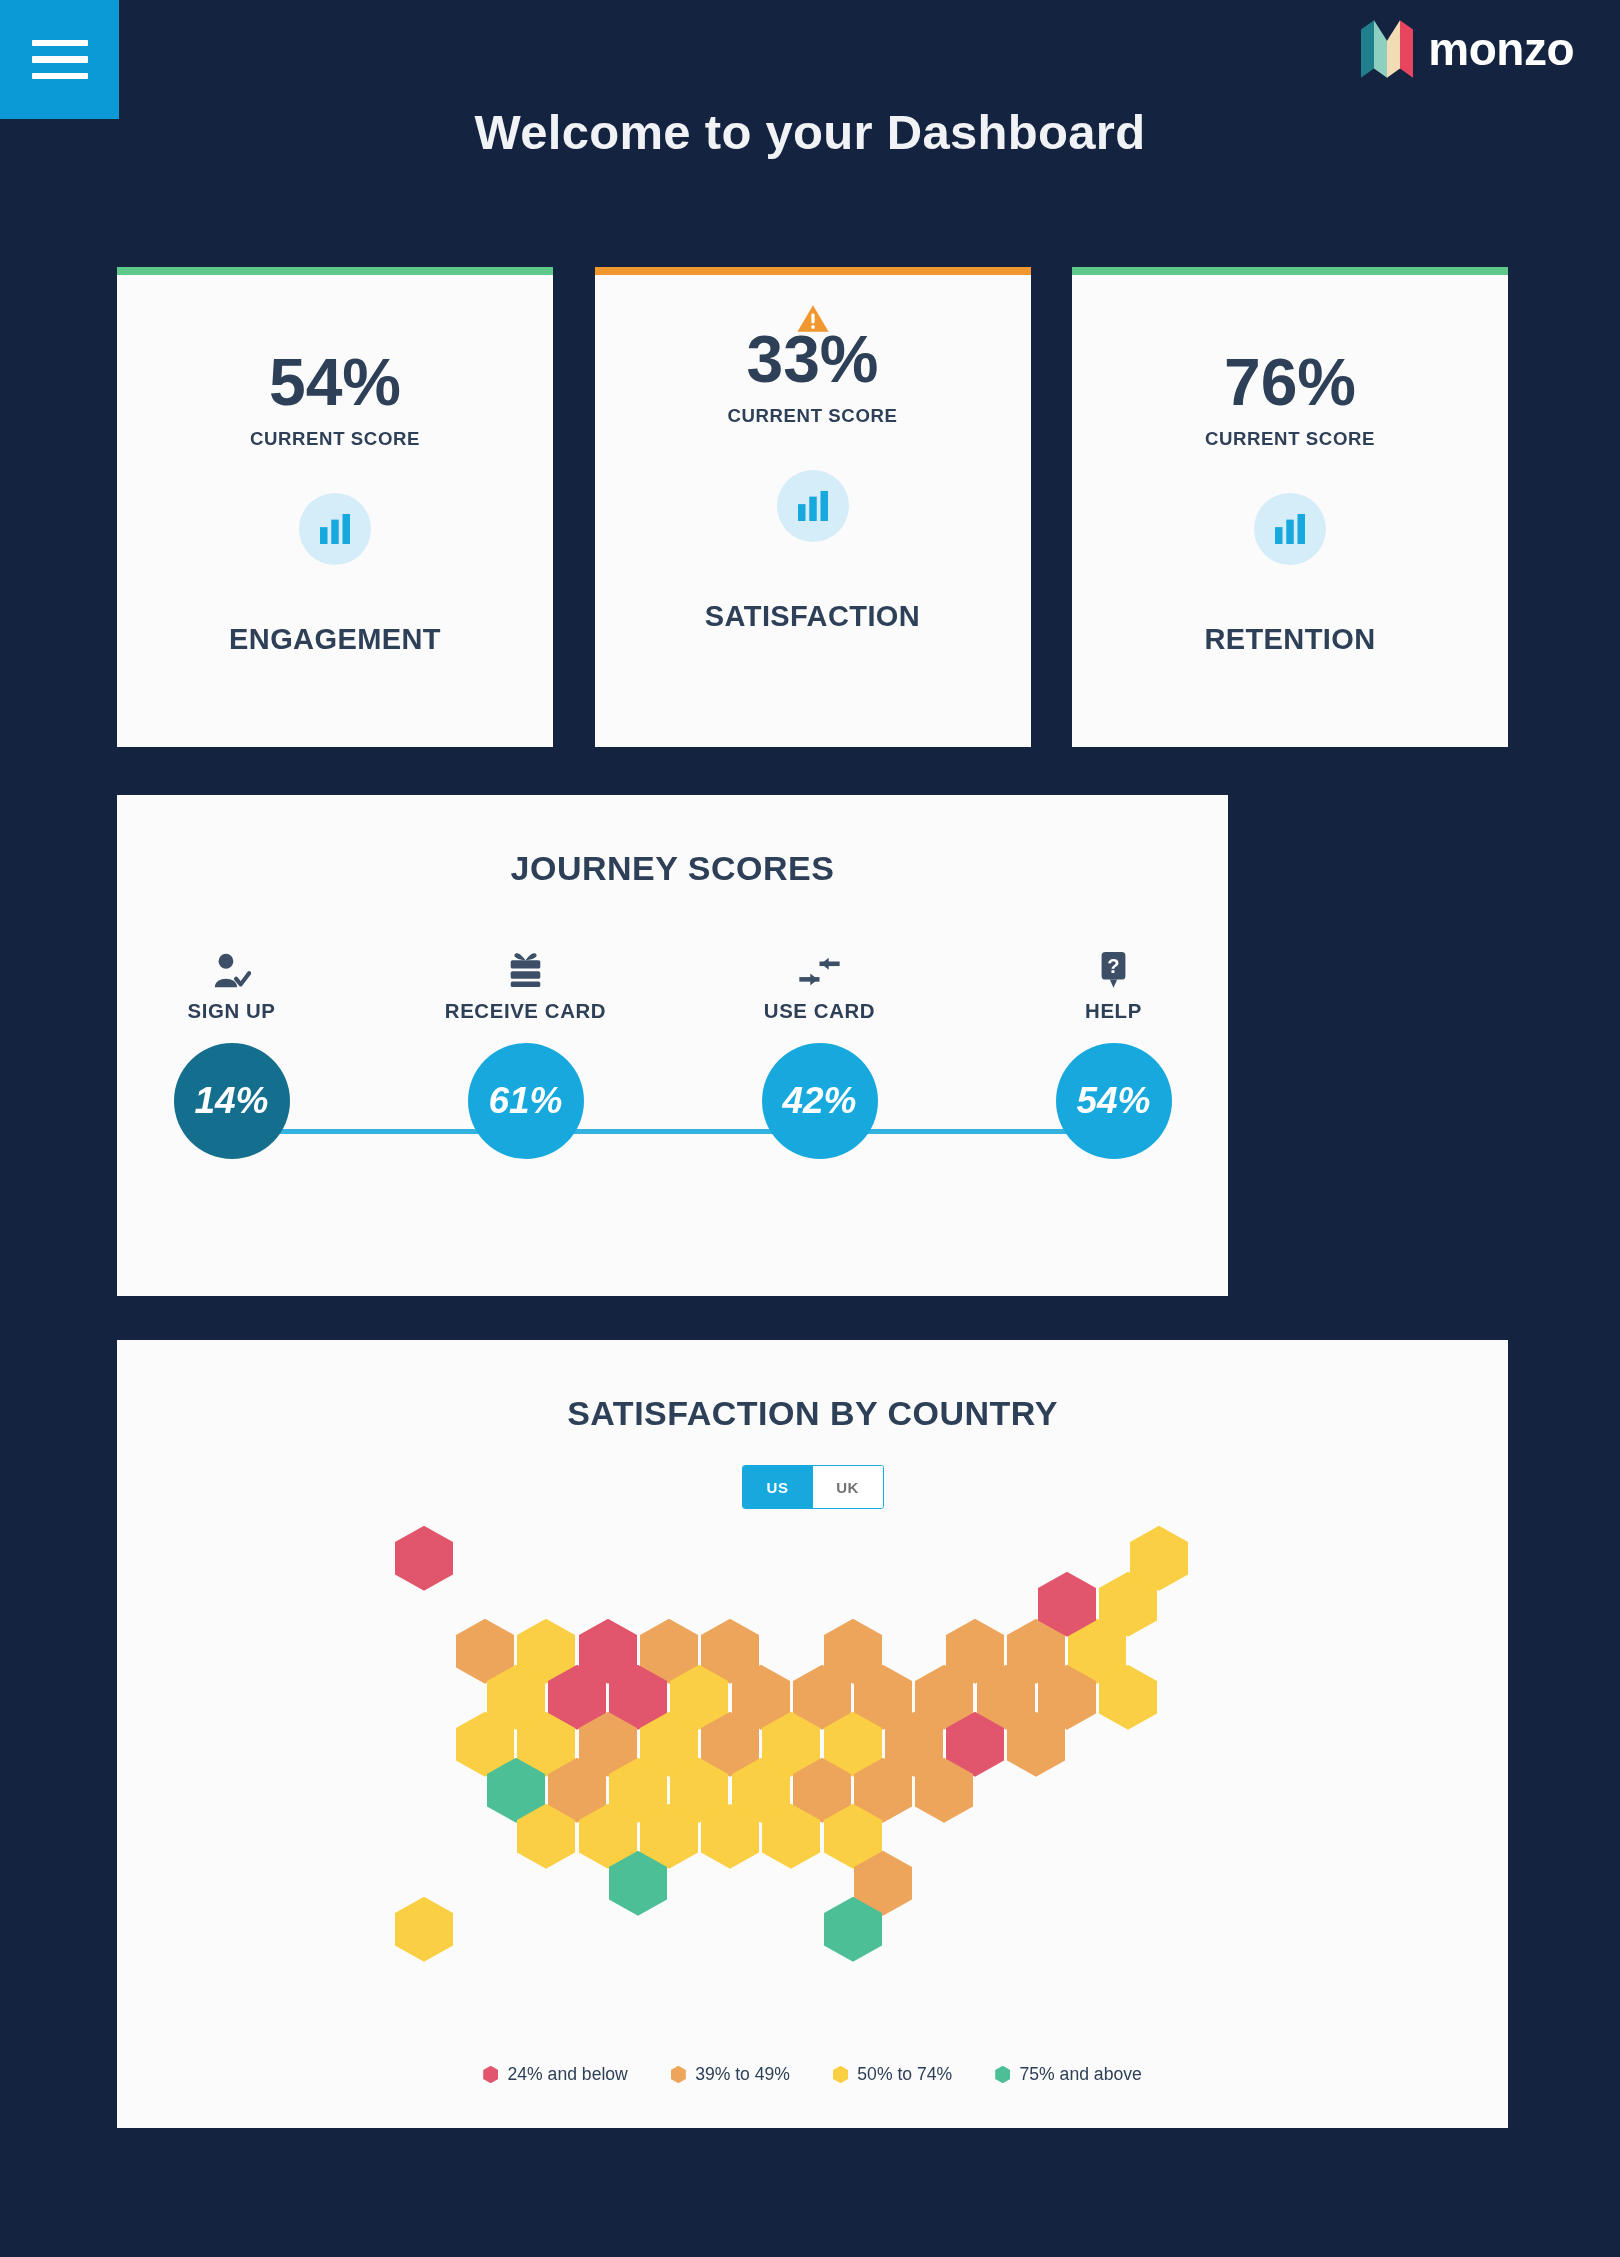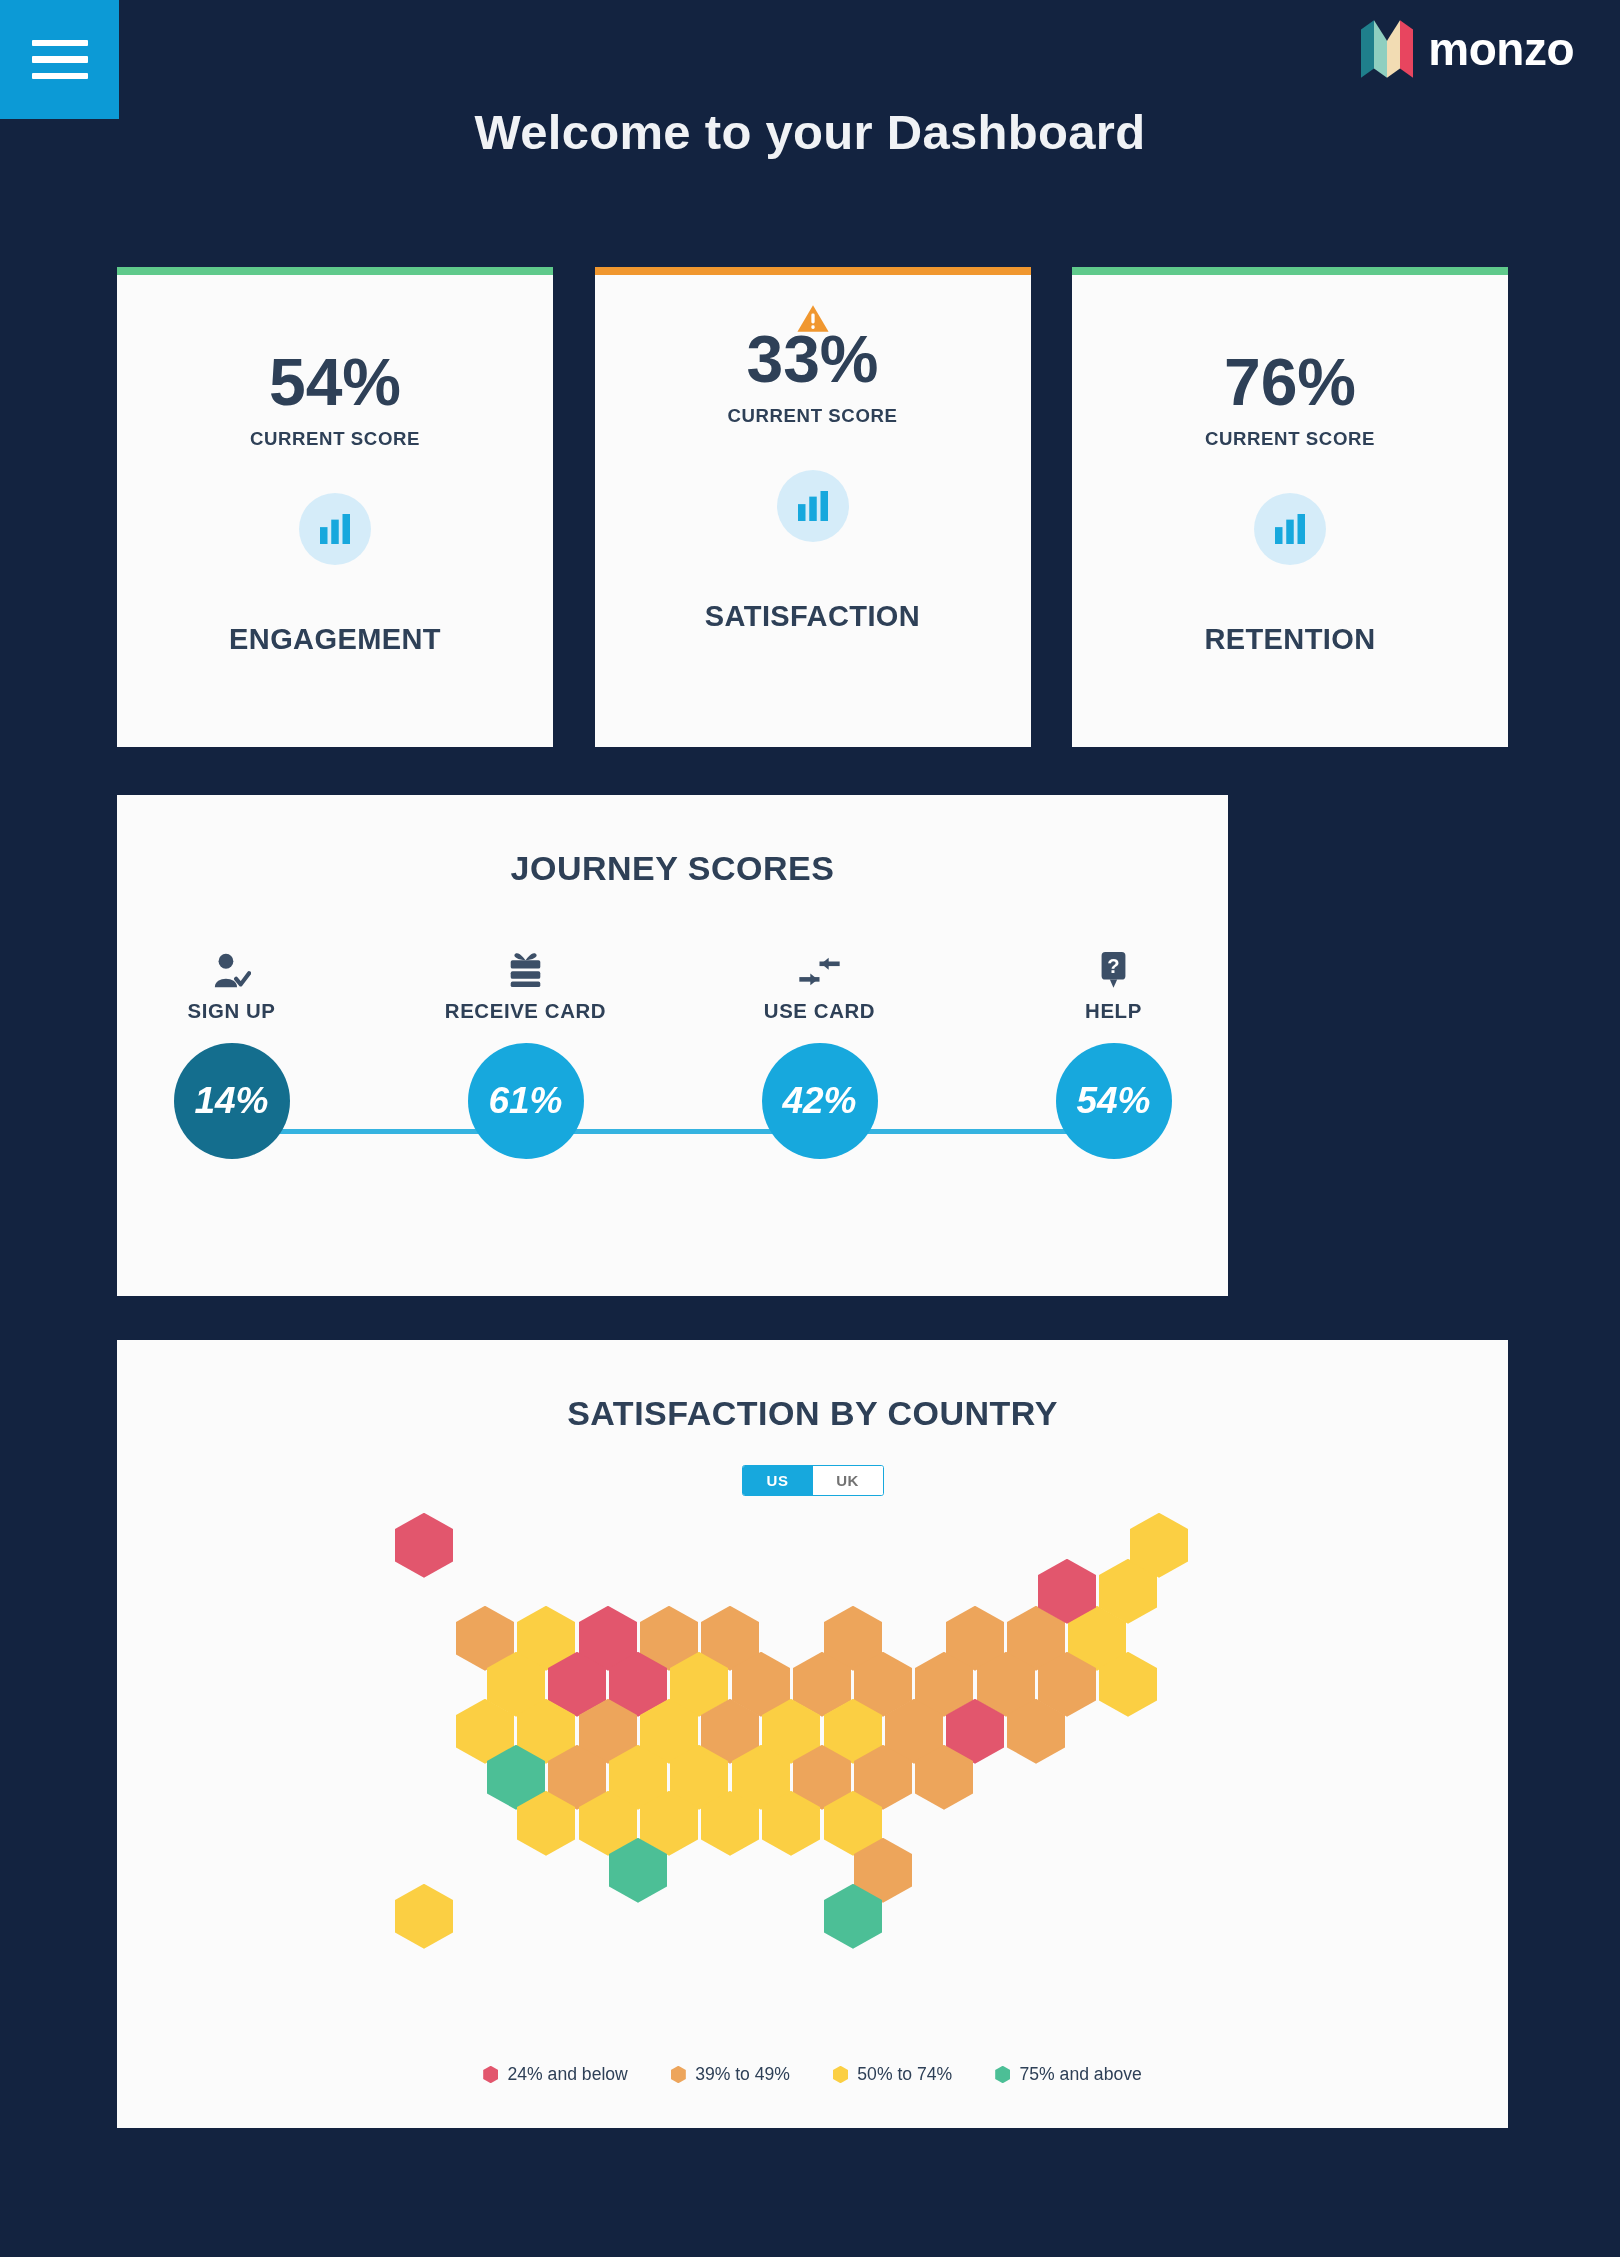--- a/index.html
+++ b/index.html
@@ -215,21 +215,21 @@
   .toggle-wrap {
     display: flex;
     justify-content: center;
     margin-top: 32px;
   }
   .toggle {
     display: flex;
     border: 0.9px solid #17a8dd;
     border-radius: 2.8px;
     overflow: hidden;
-    height: 31px;
+    height: 44px;
   }
   .toggle-btn {
     width: 70px;
     display: flex;
     align-items: center;
     justify-content: center;
     font-size: 15px;
     font-weight: 700;
     letter-spacing: 0.5px;
     background: #ffffff;

